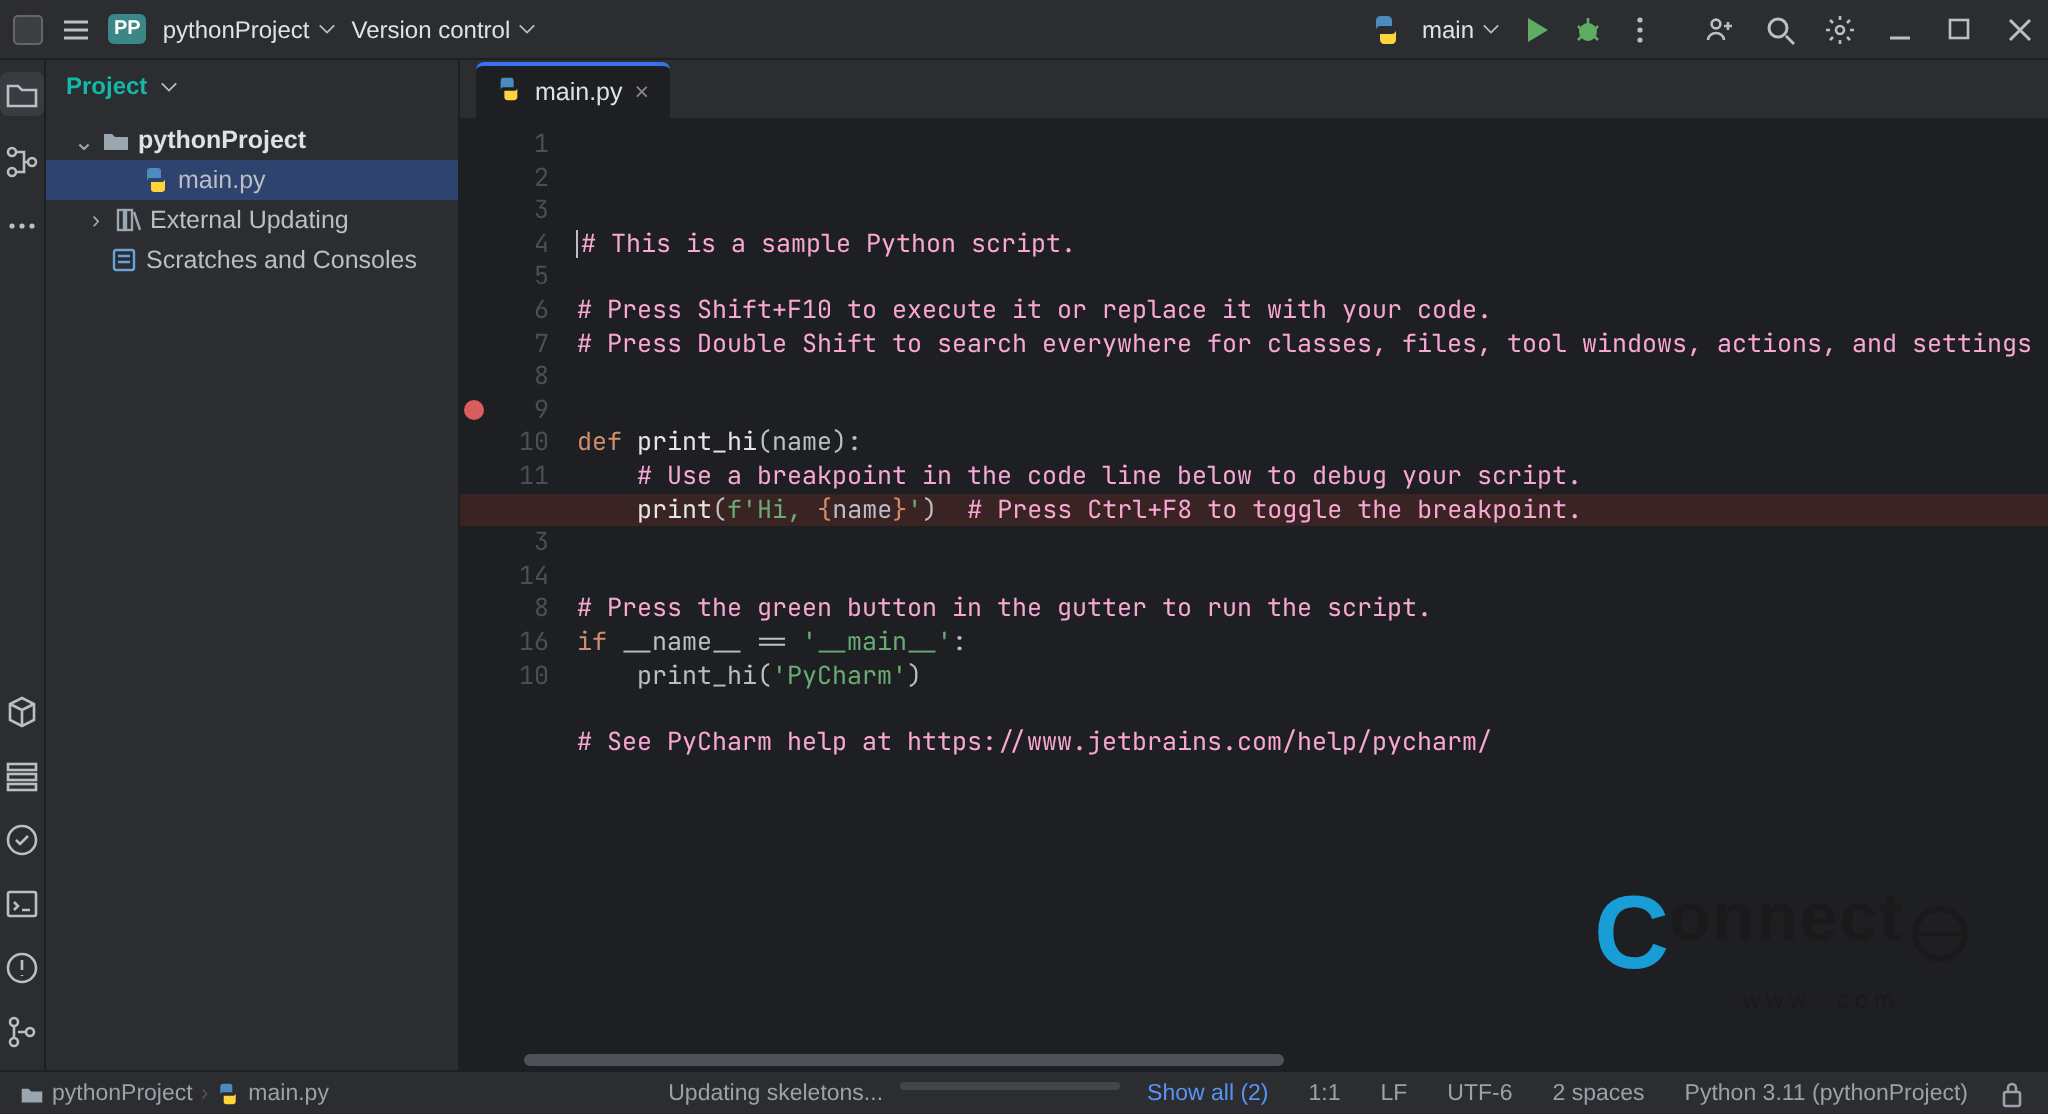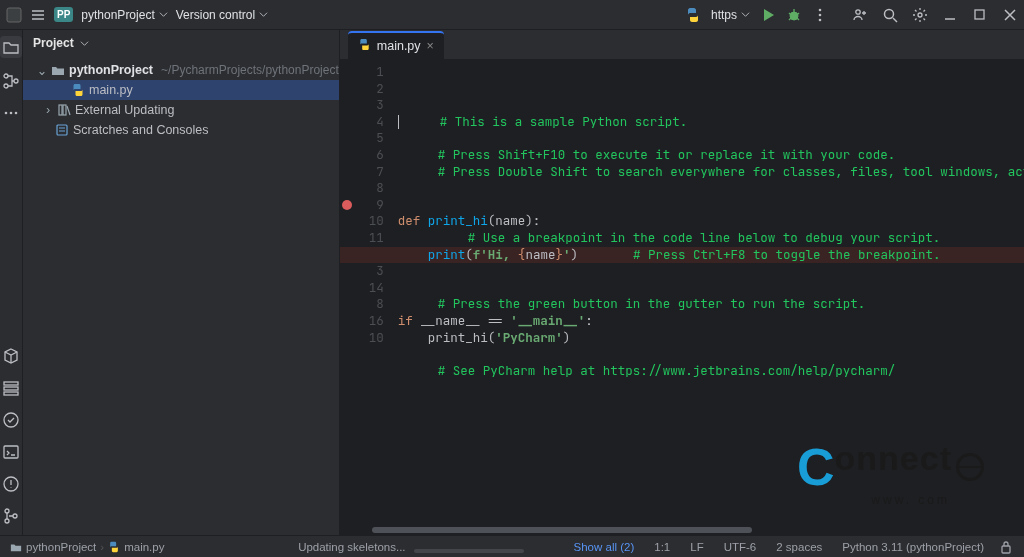--- a/index.html
+++ b/index.html
@@ -66,21 +66,21 @@
     border-right: 1px solid #1e1f22;
     display: flex;
     flex-direction: column;
   }
   .project-header {
     height: 26px;
     display: flex;
     align-items: center;
     padding: 0 10px;
     font-weight: 600;
-    color: #e5e5e5;
+    color: #14b8a6;
     gap: 6px;
   }
   .tree {
     padding: 4px 0;
     font-size: 12.5px;
   }
   .tree-row {
     display: flex;
     align-items: center;
     height: 20px;
@@ -110,46 +110,46 @@
     background:#1e1f22;
   }
   .gutter .ln { height:16.6px; }
   .bp-gutter { width:14px; padding-top:4px;}
   .bp-gutter .ln { height:16.6px; display:flex; align-items:center; justify-content:center;}
   .bp-dot { width:10px; height:10px; background:#db5c5c; border-radius:50%; }
   .code { flex:1; padding:4px 8px 0 8px; white-space:pre; position:relative;}
   .code .cl { height:16.6px; }
   .code .cl.bp-line { background:#3a2323; margin-left:-58px; padding-left:58px; margin-right:-300px; padding-right:300px;}
   .cursor-bar { display:inline-block; width:1px; height:14px; background:#bcbec4; vertical-align:middle; margin-right:1px;}
-  .tok-comment { color:#22c55e;margin-left:40px; }
+  .tok-comment { color:#f9a8d4; }
   .tok-kw { color:#cf8e6d; }
-  .tok-fn { color:#0ea5e9; }
-  .tok-str { color:#6aab73;font-weight:bold; }
+  .tok-fn { color:#e5e5e5; }
+  .tok-str { color:#6aab73; }
   .tok-brace { color:#cf8e6d; }
   .tok-default { color:#bcbec4; }
   .editor-hscroll { height:10px; background:#1e1f22; }
   .editor-hscroll .thumb { height:6px; background:#4e5157; border-radius:3px; margin:2px 0 0 32px; width:380px;}
   
   .statusbar {
     height:22px;
     background:#2b2d30;
     border-top:1px solid #1e1f22;
     display:flex;
     align-items:center;
     padding:0 10px;
     font-size:11.5px;
     color:#9da0a8;
     gap:8px;
   }
   .statusbar .crumb { display:flex; align-items:center; gap:4px;}
   .statusbar .spacer { flex:1; }
-  .statusbar .progress-wrap { display:flex; align-items:flex-end; gap:8px;}
+  .statusbar .progress-wrap { display:flex; align-items:flex-start; gap:8px;}
   .progress-track { width:110px; height:4px; background:#43454a; border-radius:2px; overflow:hidden;}
   .progress-fill { height:100%; background:#3574f0; }
-  .statusbar .link { color:#5894f5; cursor:pointer;margin-left:36px;}
+  .statusbar .link { color:#5894f5; cursor:pointer;}
   .statusbar .seg { padding:0 6px; cursor:pointer;}
   
   .watermark { position:absolute; right:40px; bottom:50px; pointer-events:none; opacity:0.95; }
   .watermark .c { display:inline-block; font-size:52px; font-weight:800; color:#18a4e0; vertical-align:middle; font-family:Arial,sans-serif;}
   .watermark .rest { font-size:34px; font-weight:800; color:#1a1a1a; letter-spacing:1px; font-family:Arial,sans-serif;}
   .watermark .globe { display:inline-block; width:28px;height:28px; border:3px solid #1a1a1a; border-radius:50%; vertical-align:middle; margin-left:4px; position:relative;}
   .watermark .globe::before{content:"";position:absolute;left:0;right:0;top:45%;border-top:2px solid #1a1a1a;}
   .watermark .sub { font-size:12px; letter-spacing:3px; color:#1a1a1a; text-align:right; margin-top:-4px; padding-right:34px; font-family:Arial,sans-serif;}
 </style>
 </head>
@@ -183,21 +183,21 @@
   </div>
   <div class="spacer"></div>
   <div class="right">
     <span class="tb-icon">
       <svg viewBox="0 0 16 16">
           <path d="M5 1h4c1 0 2 1 2 2v3H5c-1 0-2 1-2 2v0-5c0-1 1-2 2-2z" fill="#4b8bbe"></path>
           <path d="M11 15H7c-1 0-2-1-2-2v-3h6c1 0 2-1 2-2v5c0 1-1 2-2 2z" fill="#ffd43b"></path>
         </svg>
     </span>
     <span class="drop">
-      <span>https</span>
+      <span>main</span>
       <svg viewBox="0 0 10 10">
           <path d="M1 3l4 4 4-4" stroke="#bcbec4" fill="none"></path>
         </svg>
     </span>
     <span class="tb-icon run-icon">
       <svg viewBox="0 0 16 16">
           <path d="M4 2l10 6-10 6z"></path>
         </svg>
     </span>
     <span class="tb-icon bug-icon">
@@ -327,21 +327,20 @@
     </div>
     <div class="tree">
       <div class="tree-row">
         <span class="chev">⌄</span>
         <span class="folder-ic">
             <svg viewBox="0 0 14 14">
               <path d="M1 4h4l1.5 1.5H13V12H1z" fill="#9aa7b0"></path>
             </svg>
           </span>
         <span style="font-weight:600;color:#dfe1e5">pythonProject</span>
-        <span class="dim">~/PycharmProjects/pythonProject</span>
       </div>
       <div class="tree-row sel">
         <span class="pad" style="width:30px"></span>
         <span class="py-ic">
             <svg viewBox="0 0 14 14">
               <path d="M4 1h4c1 0 1.5.7 1.5 1.5V6H4c-.8 0-1.5.7-1.5 1.5V2.5C2.5 1.7 3.2 1 4 1z" fill="#4b8bbe"></path>
               <path d="M10 13H6c-1 0-1.5-.7-1.5-1.5V8H10c.8 0 1.5-.7 1.5-1.5v5c0 .8-.7 1.5-1.5 1.5z" fill="#ffd43b"></path>
             </svg>
           </span>
         <span>main.py</span>

